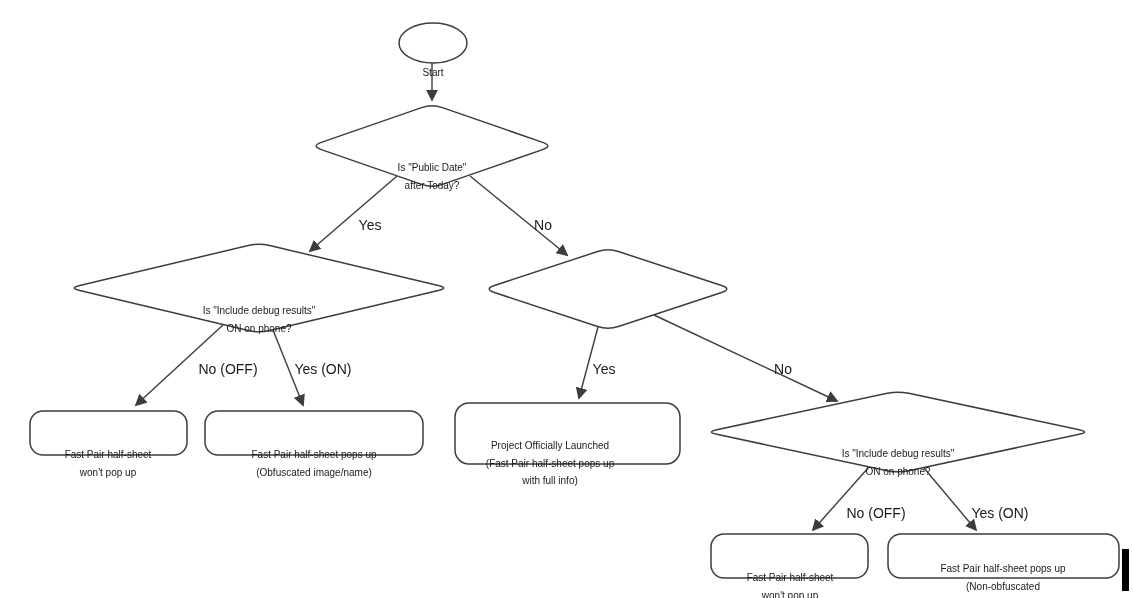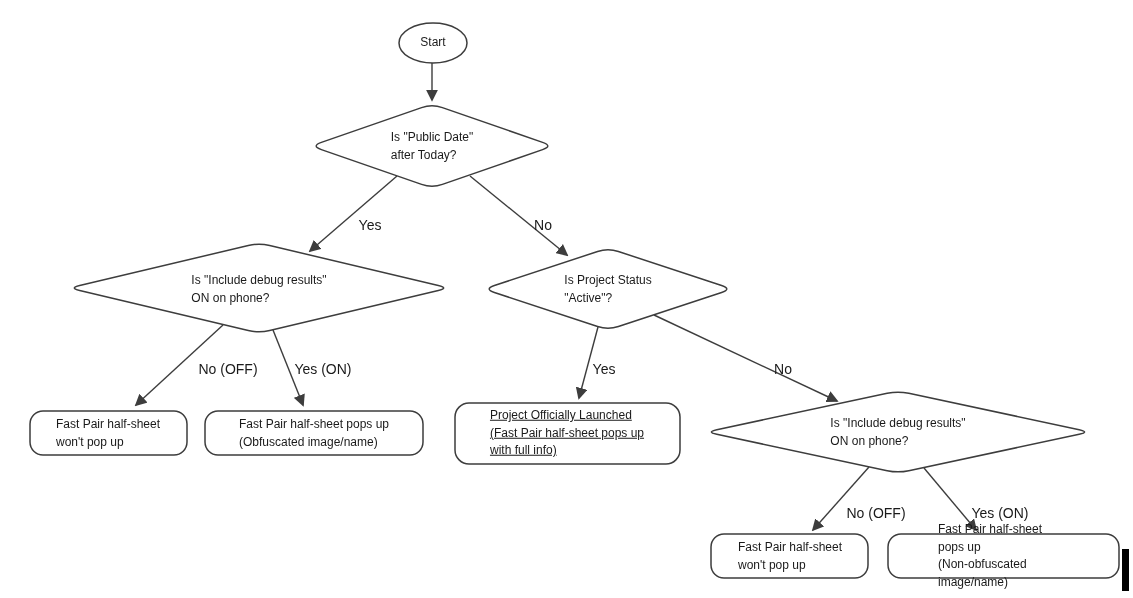--- a/index.html
+++ b/index.html
@@ -34,23 +34,25 @@
     fill: var(--line, #3d3d3d);
   }
   .cursor-bar {
     fill: var(--cursor, #000000);
     stroke: none;
   }
   .node-text {
     position: absolute;
     transform: translate(-50%, -50%);
     white-space: pre-line;
-    font-size: 12px;
+    text-align: center;
+    font-size: 10px;
     line-height: 17.5px;
     color: var(--text, #1a1a1a);
+    margin-top: 30px;
   }
   .edge-label {
     position: absolute;
     transform: translate(-50%, -50%);
     white-space: nowrap;
     font-size: 14px;
     color: var(--text, #1a1a1a);
     margin-top: 6px;
   }
 </style>
@@ -90,29 +92,27 @@
     <rect class="shape" x="888" y="534" width="231" height="44" rx="13"></rect>
 
     <rect class="cursor-bar" x="1122" y="549" width="7" height="42"></rect>
   </svg>
 
   <div class="node-text" style="left:433px; top:43px;">Start</div>
   <div class="node-text" style="left:432px; top:146px;">Is "Public Date"
 after Today?</div>
   <div class="node-text" style="left:259px; top:289px;">Is "Include debug results"
 ON on phone?</div>
-  <div class="node-text" style="left:608px; top:289px;">Is Project Status
-"Active"?</div>
   <div class="node-text" style="left:898px; top:432px;">Is "Include debug results"
 ON on phone?</div>
   <div class="node-text" style="left:108px; top:433px;">Fast Pair half-sheet
 won't pop up</div>
   <div class="node-text" style="left:314px; top:433px;">Fast Pair half-sheet pops up
 (Obfuscated image/name)</div>
-  <div class="node-text" style="left:567px; top:433px;text-decoration:underline;">Project Officially Launched
+  <div class="node-text" style="left:550px; top:433px;">Project Officially Launched
 (Fast Pair half-sheet pops up
 with full info)</div>
   <div class="node-text" style="left:790px; top:556px;">Fast Pair half-sheet
 won't pop up</div>
   <div class="node-text" style="left:1003px; top:556px;">Fast Pair half-sheet pops up
 (Non-obfuscated image/name)</div>
 
   <div class="edge-label" style="left:370px; top:219px;">Yes</div>
   <div class="edge-label" style="left:543px; top:219px;">No</div>
   <div class="edge-label" style="left:228px; top:363px;">No (OFF)</div>

